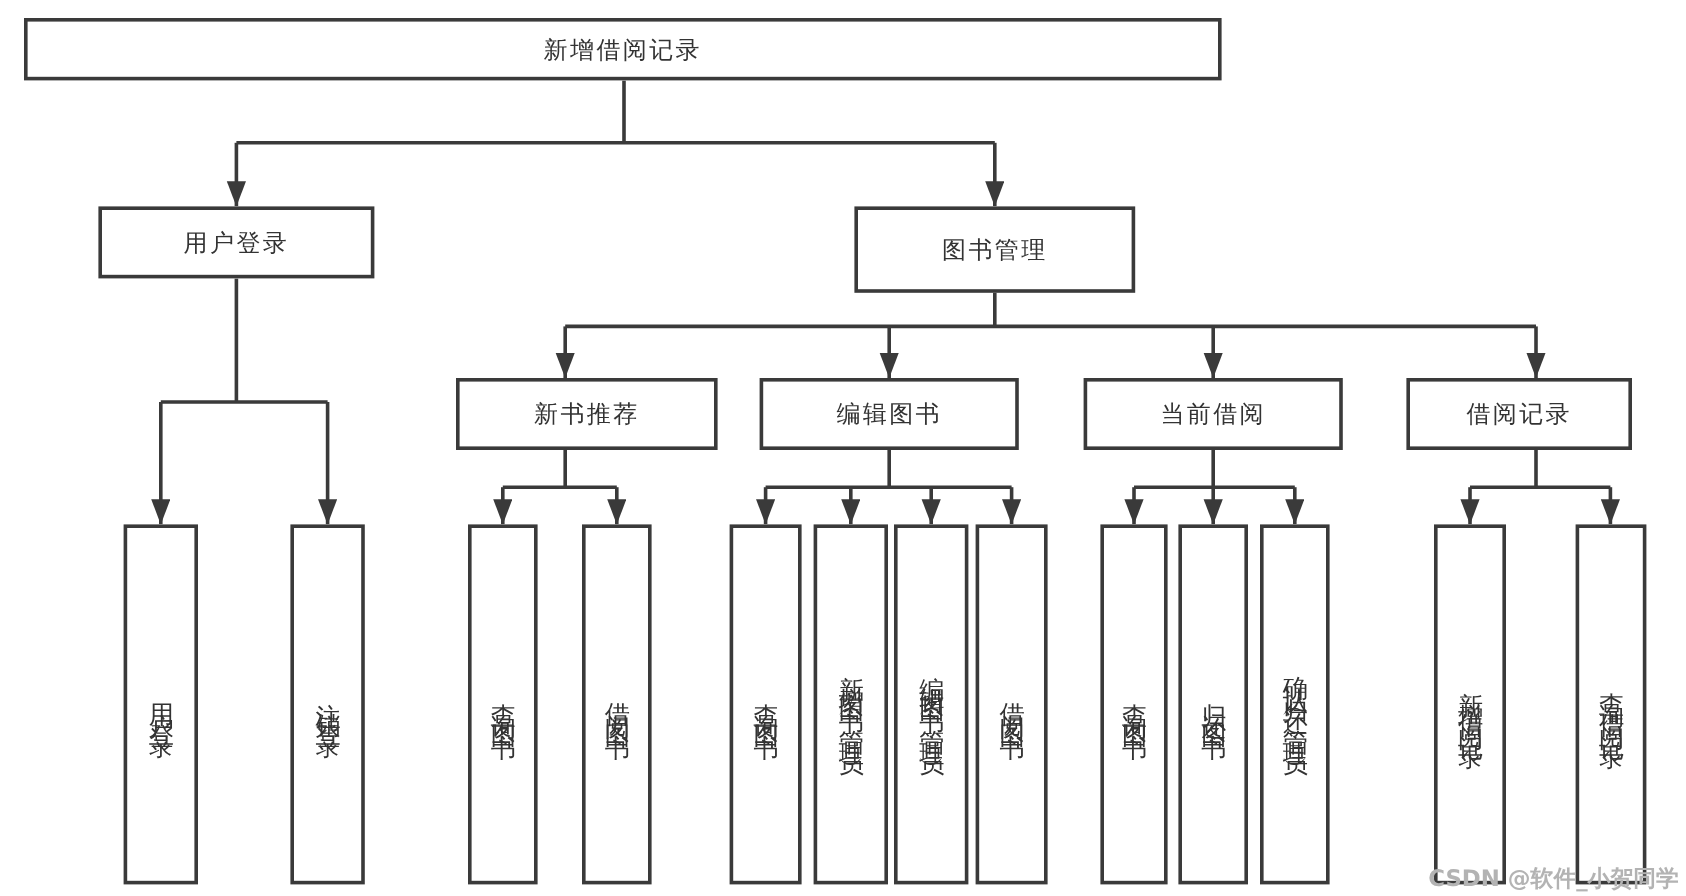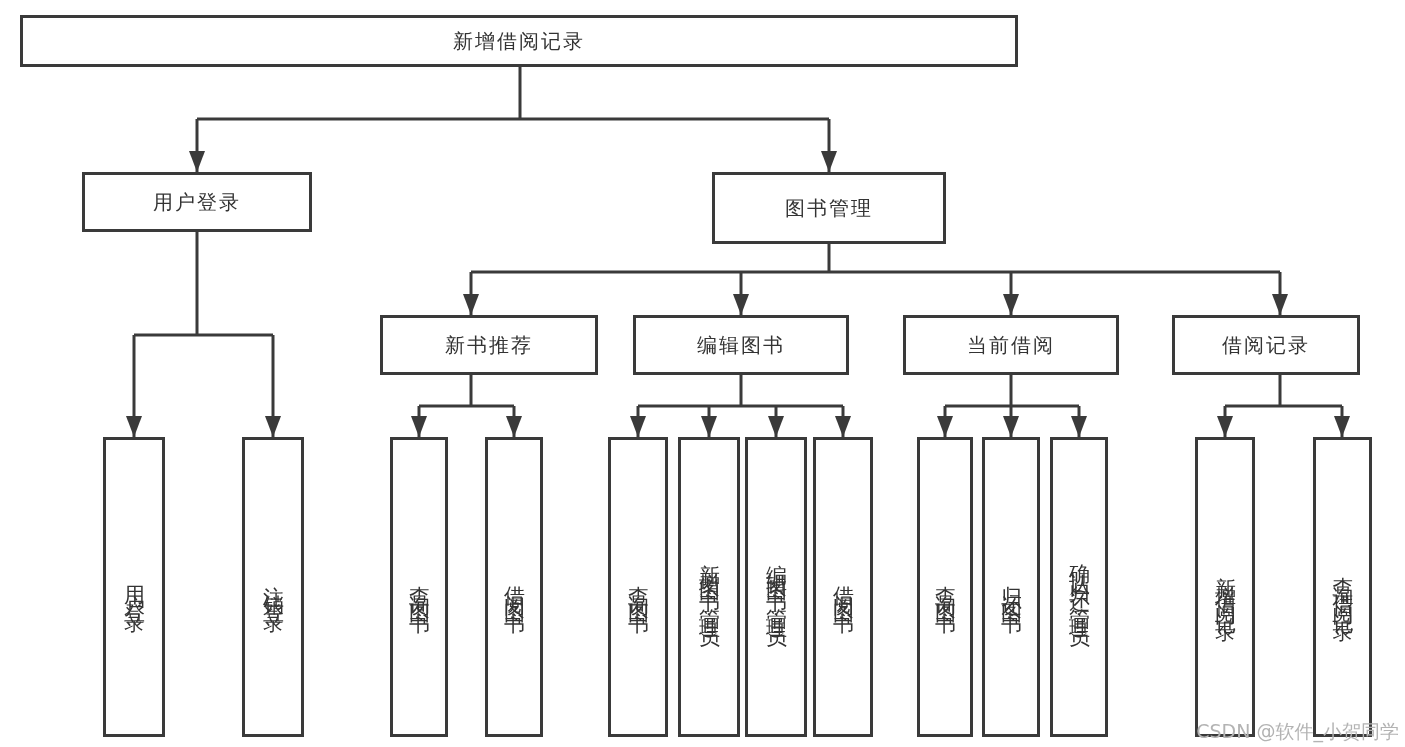--- a/index.html
+++ b/index.html
@@ -52,20 +52,21 @@
     line-height: 1;
   }
   .watermark {
     position: absolute;
     top: 719px;
     right: 6px;
     font-size: 19px;
     color: var(--watermark);
     z-index: 3;
     white-space: nowrap;
+    font-weight: bold;
   }
 </style>
 </head>
 <body>
 
 <div class="canvas">
 
   <svg class="connectors" viewBox="0 0 1405 747" xmlns="http://www.w3.org/2000/svg">
     <defs>
       <marker id="arrow" markerUnits="userSpaceOnUse" markerWidth="24" markerHeight="18" refX="21" refY="8" orient="auto">

